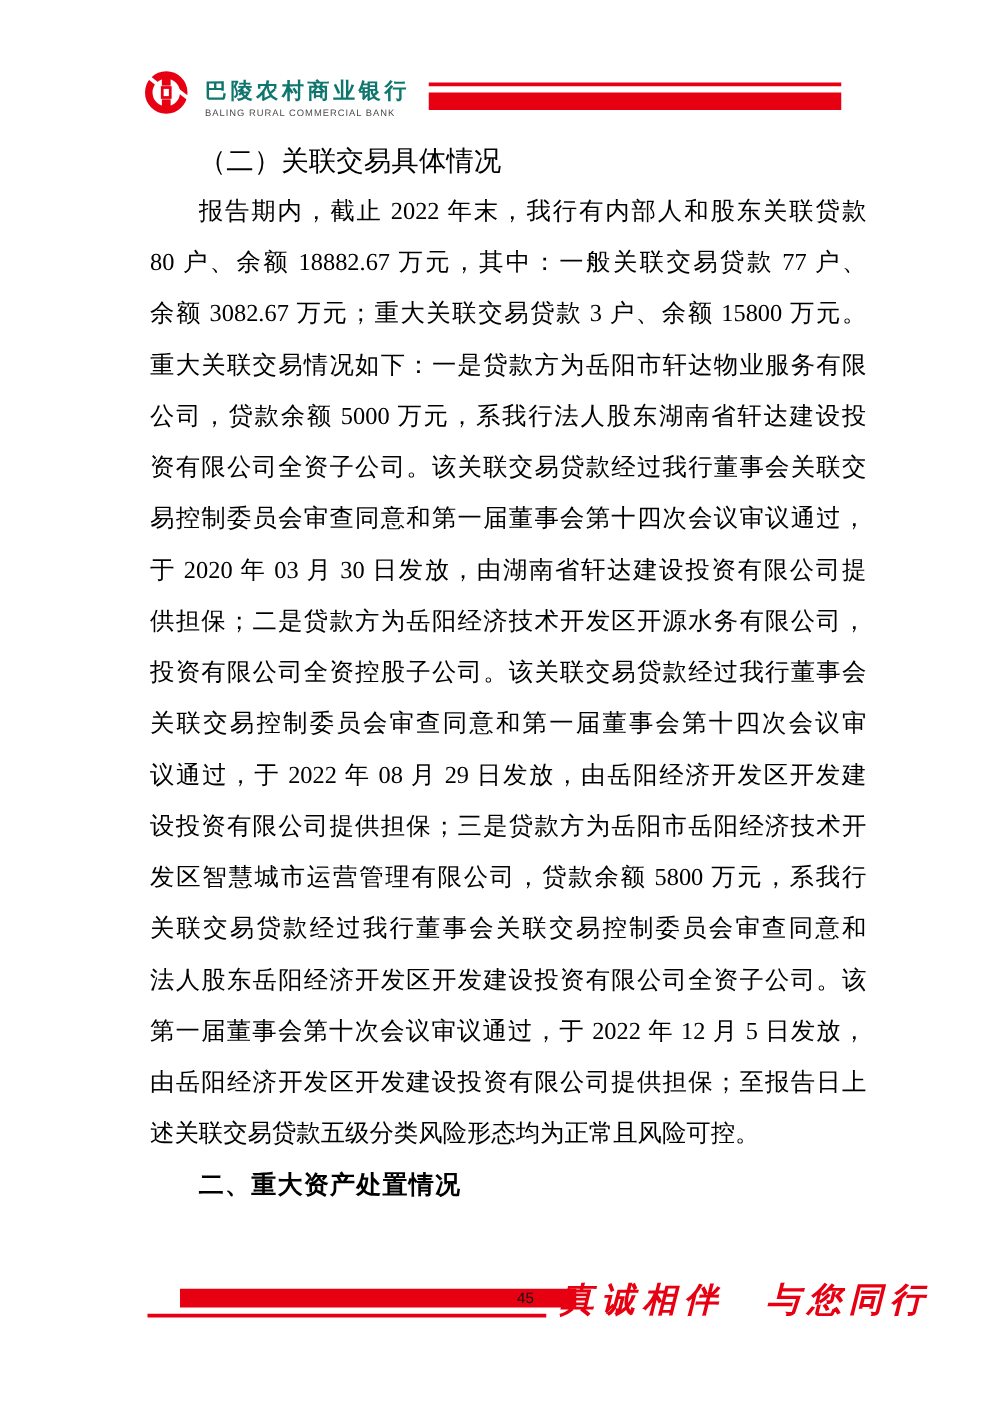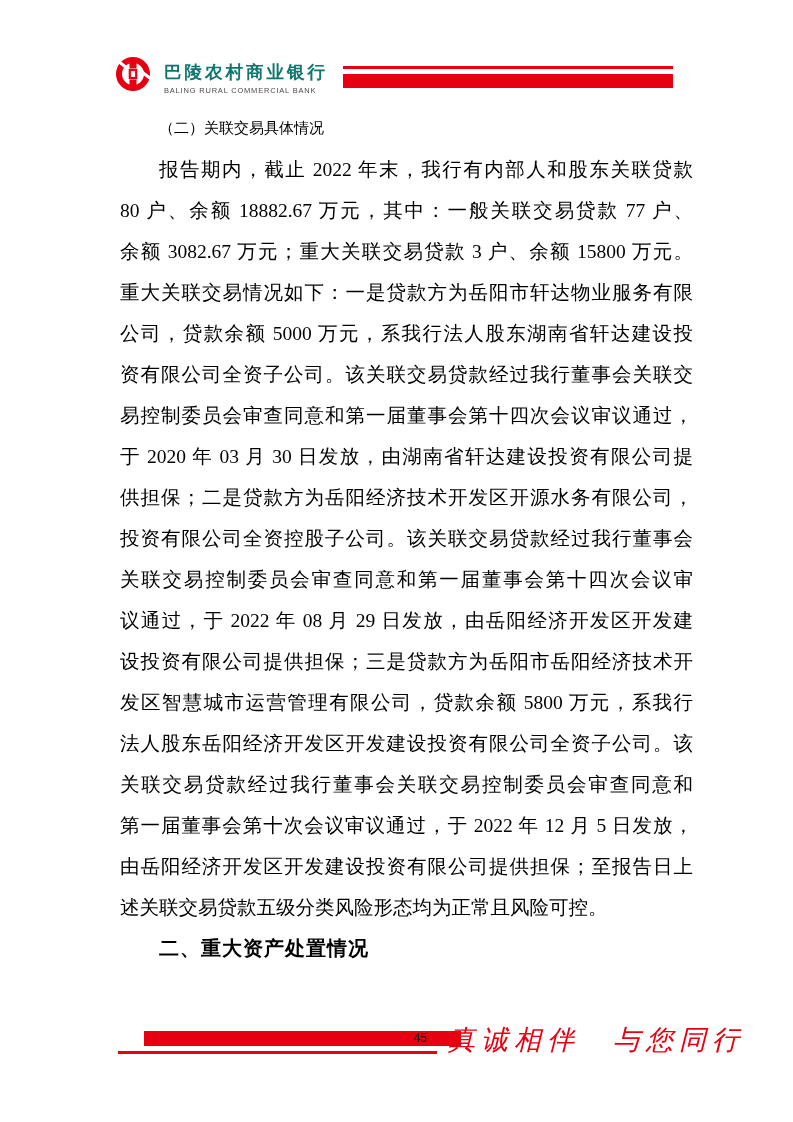--- a/index.html
+++ b/index.html
@@ -35,21 +35,21 @@
     position: absolute; left: 343px; top: 74px;
     width: 330px; height: 14px; background: #e60012;
   }
 
   
   .content {
     position: absolute; left: 120px; top: 108px; width: 573px;
     font-size: 19.5px; line-height: 41px; color: #000;
   }
   .section-heading {
-    font-weight: 400; font-size: 15px; line-height: 41px;
+    font-weight: 400; font-size: 22px; line-height: 41px;
     text-indent: 39px; white-space: nowrap;
   }
   .body-line {
     line-height: 41px;
     text-align: justify;
     text-align-last: justify;
     text-justify: inter-character;
   }
   .body-line.first { text-indent: 39px; }
   .body-line.last { text-align-last: left; }
@@ -69,21 +69,21 @@
     height: 15px; line-height: 15px;
     font-size: 12px; color: #111;
     font-family: "Liberation Sans", "DejaVu Sans", sans-serif;
   }
   .footer-line {
     position: absolute; left: 118px; top: 1051px;
     width: 319px; height: 3px; background: #e60012;
   }
   .footer-slogan {
     position: absolute; left: 448px; top: 1022px;
-    font-size: 27px; font-weight: 400; font-style: italic;
+    font-size: 27px; font-weight: 700; font-style: italic;
     color: #e60012; letter-spacing: 6px; white-space: nowrap;
     font-family: "Liberation Serif", "DejaVu Serif", serif;
   }
 </style>
 </head>
 <body>
 
 <div>
 
   <svg class="logo" viewBox="0 0 36 36" aria-hidden="true">
@@ -116,22 +116,22 @@
       <div class="body-line">公司，贷款余额 5000 万元，系我行法人股东湖南省轩达建设投</div>
       <div class="body-line">资有限公司全资子公司。该关联交易贷款经过我行董事会关联交</div>
       <div class="body-line">易控制委员会审查同意和第一届董事会第十四次会议审议通过，</div>
       <div class="body-line">于 2020 年 03 月 30 日发放，由湖南省轩达建设投资有限公司提</div>
       <div class="body-line">供担保；二是贷款方为岳阳经济技术开发区开源水务有限公司，</div>
       <div class="body-line">投资有限公司全资控股子公司。该关联交易贷款经过我行董事会</div>
       <div class="body-line">关联交易控制委员会审查同意和第一届董事会第十四次会议审</div>
       <div class="body-line">议通过，于 2022 年 08 月 29 日发放，由岳阳经济开发区开发建</div>
       <div class="body-line">设投资有限公司提供担保；三是贷款方为岳阳市岳阳经济技术开</div>
       <div class="body-line">发区智慧城市运营管理有限公司，贷款余额 5800 万元，系我行</div>
+      <div class="body-line">关联交易贷款经过我行董事会关联交易控制委员会审查同意和</div>
       <div class="body-line">法人股东岳阳经济开发区开发建设投资有限公司全资子公司。该</div>
-      <div class="body-line">关联交易贷款经过我行董事会关联交易控制委员会审查同意和</div>
       <div class="body-line">第一届董事会第十次会议审议通过，于 2022 年 12 月 5 日发放，</div>
       <div class="body-line">由岳阳经济开发区开发建设投资有限公司提供担保；至报告日上</div>
       <div class="body-line last">述关联交易贷款五级分类风险形态均为正常且风险可控。</div>
     </div>
   <div class="next-heading">二、重大资产处置情况</div>
 </div>
 
 <div>
   <div class="footer-bar">
     <span class="footer-page-num">45</span>

